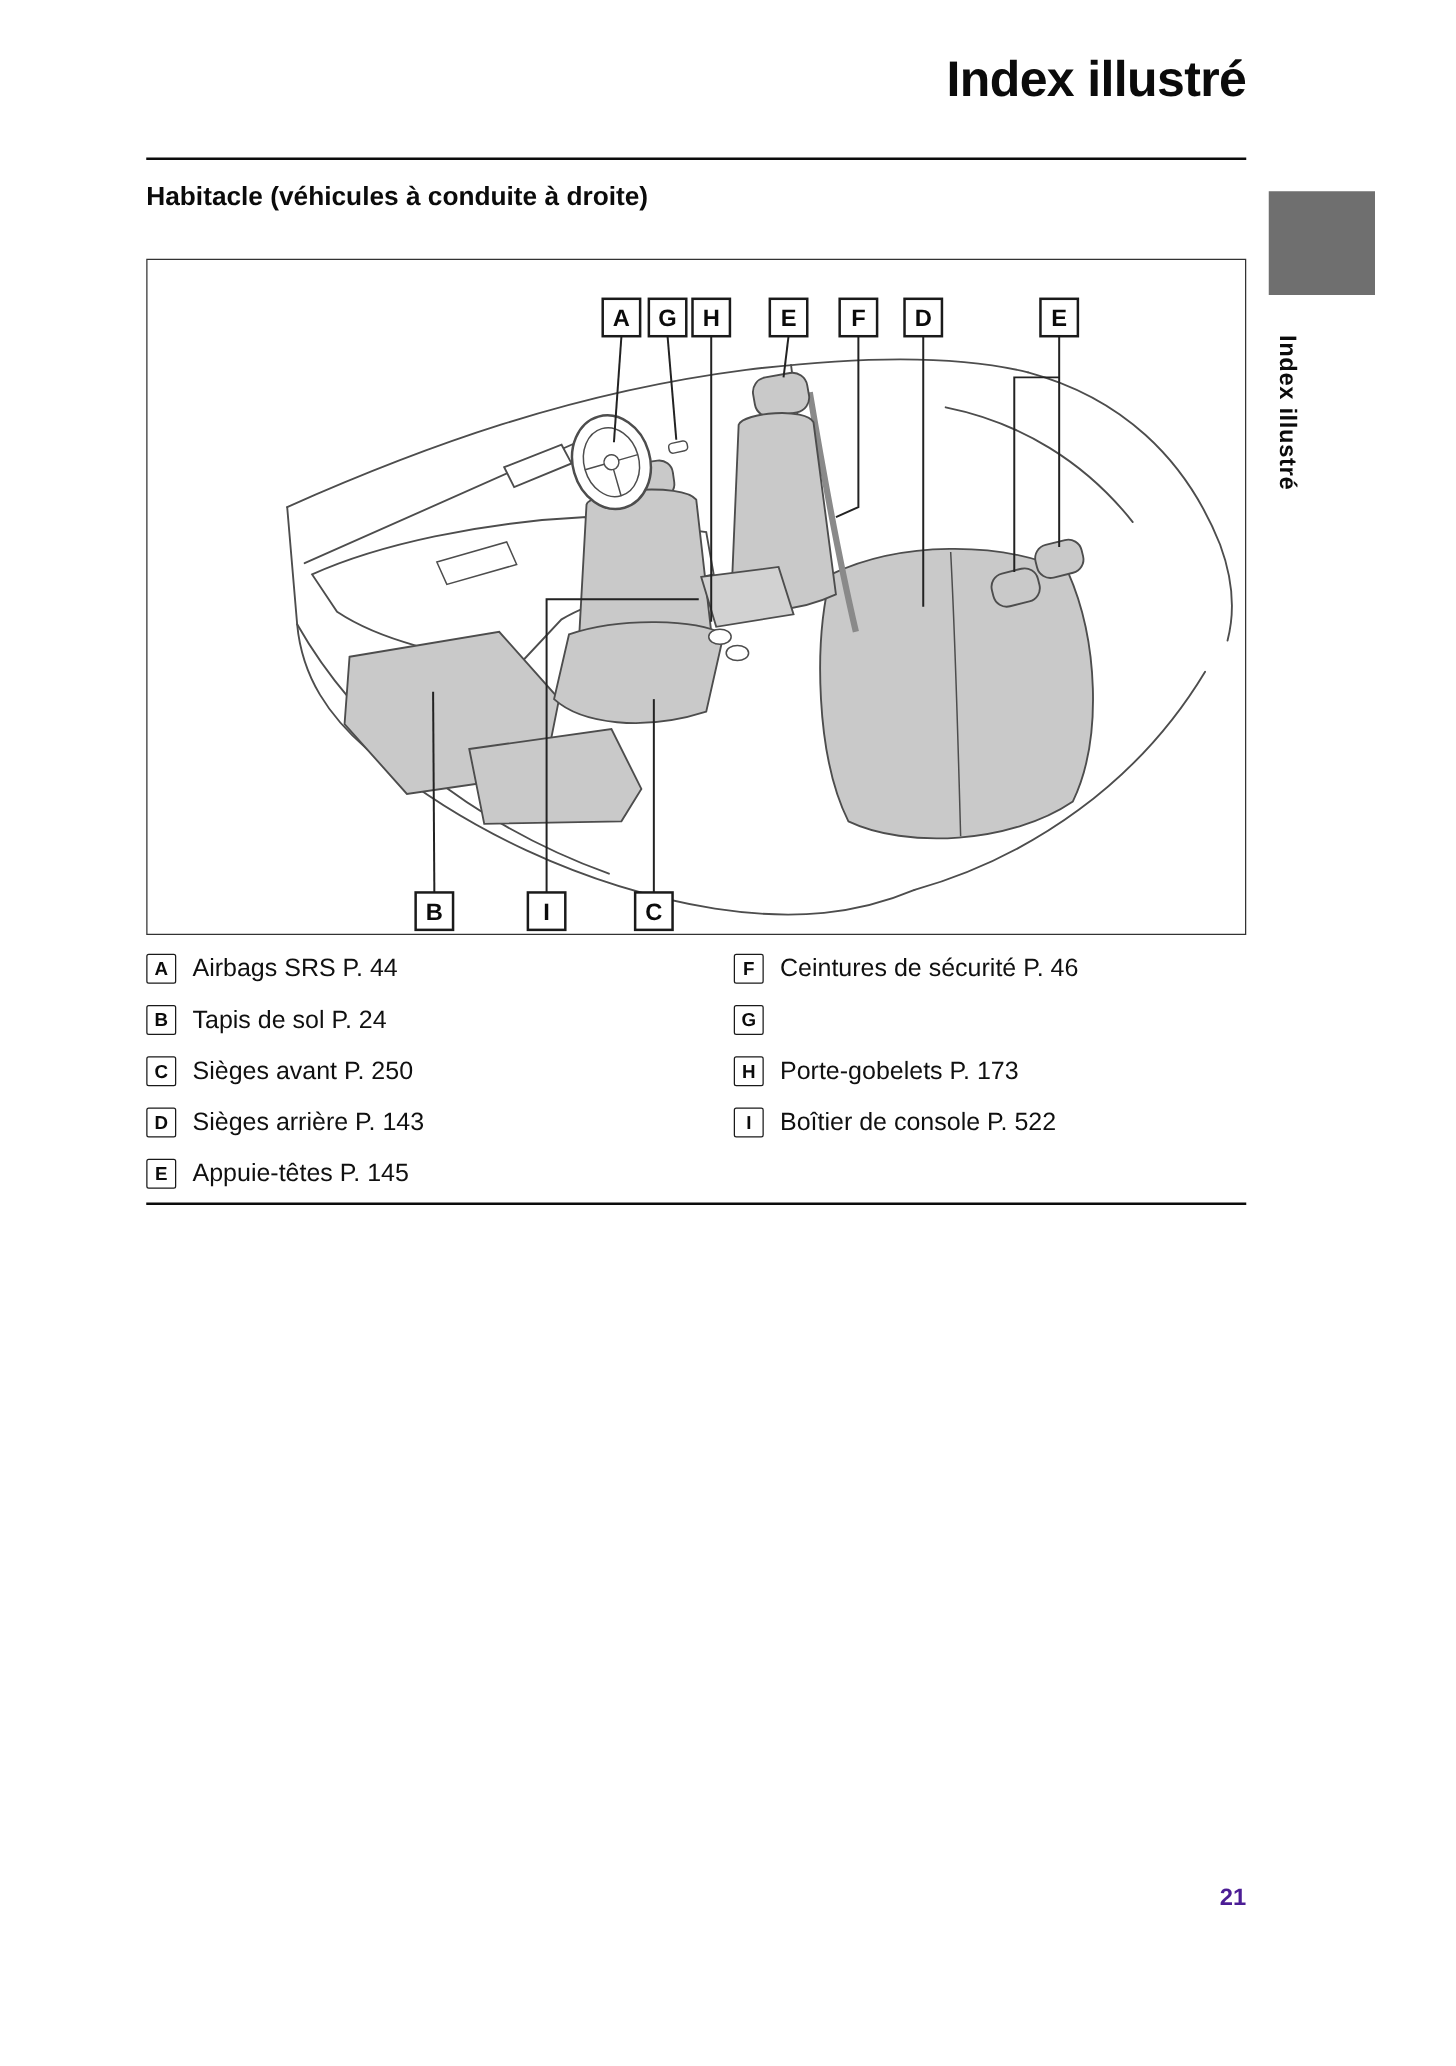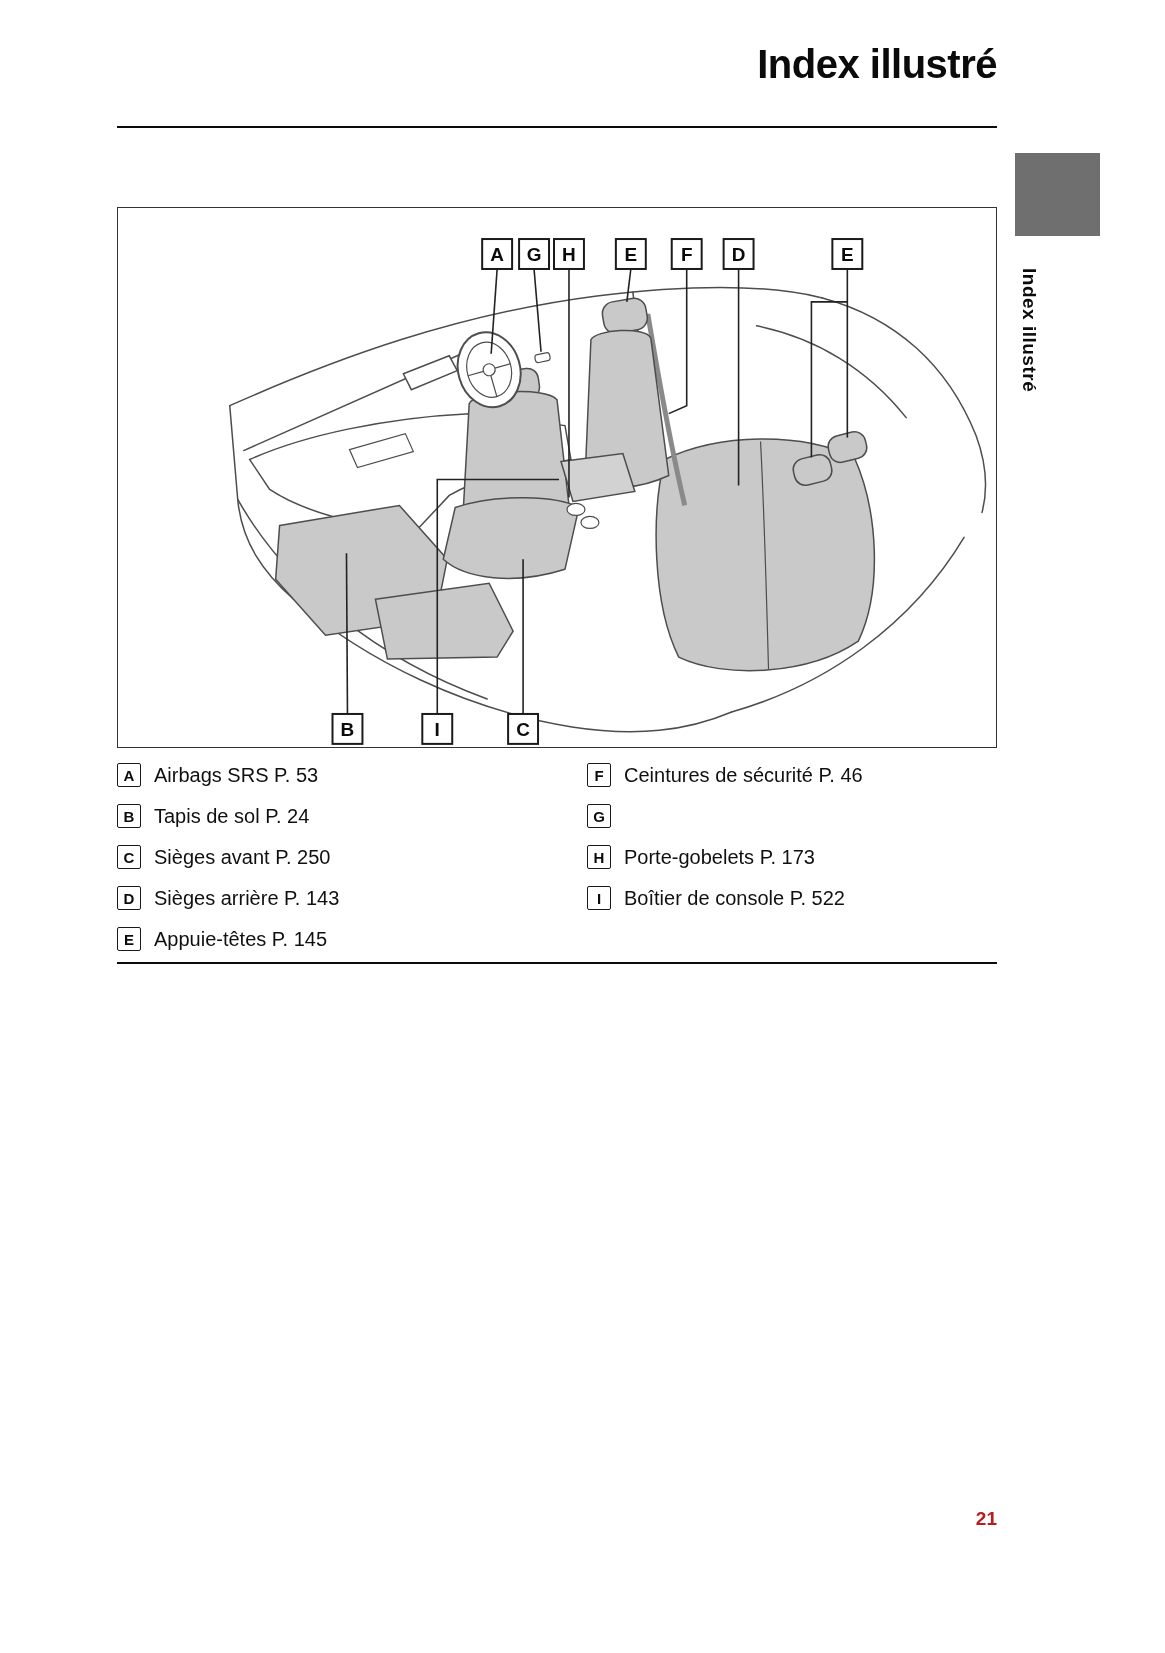--- a/index.html
+++ b/index.html
@@ -119,31 +119,32 @@
     border-top: 2px solid #0b0b0b;
   }
   .page-number {
     position: absolute;
     top: 1508px;
     left: 117px;
     width: 880px;
     text-align: right;
     font-size: 19px;
     font-weight: 700;
-    color: #b91c1c;
+    color: #4c1d95;
   }
 </style>
 </head>
 <body>
 
 <div class="page">
 
   <h1 class="page-title">Index illustré</h1>
   <hr class="top-rule">
 
+  <h2 class="section-heading">Habitacle (véhicules à conduite à droite)</h2>
 
   <div class="chapter-tab"></div>
   <div class="side-label">Index illustré</div>
 
   <div class="diagram-box">
     <svg viewBox="0 0 880 540" aria-hidden="true">
 
       <g stroke="#4d4d4d" stroke-width="1.5" fill="none" stroke-linejoin="round" stroke-linecap="round">
         <path d="M 112 198 C 220 150 340 106 480 88 C 570 77 650 76 706 90"></path>
         <path d="M 706 90 C 780 110 832 158 860 228 C 870 255 872 282 866 305"></path>
@@ -231,21 +232,21 @@
         <text class="callout-letter" x="320" y="529" text-anchor="middle">I</text>
         <text class="callout-letter" x="406" y="529" text-anchor="middle">C</text>
       </g>
     </svg>
   </div>
 
   <div class="legend">
     <div class="legend-col left">
       <div class="legend-item">
         <span class="key-box">A</span>
-        <span class="legend-text">Airbags SRS P. 53</span>
+        <span class="legend-text">Airbags SRS P. 44</span>
       </div>
       <div class="legend-item">
         <span class="key-box">B</span>
         <span class="legend-text">Tapis de sol P. 24</span>
       </div>
       <div class="legend-item">
         <span class="key-box">C</span>
         <span class="legend-text">Sièges avant P. 250</span>
       </div>
       <div class="legend-item">

